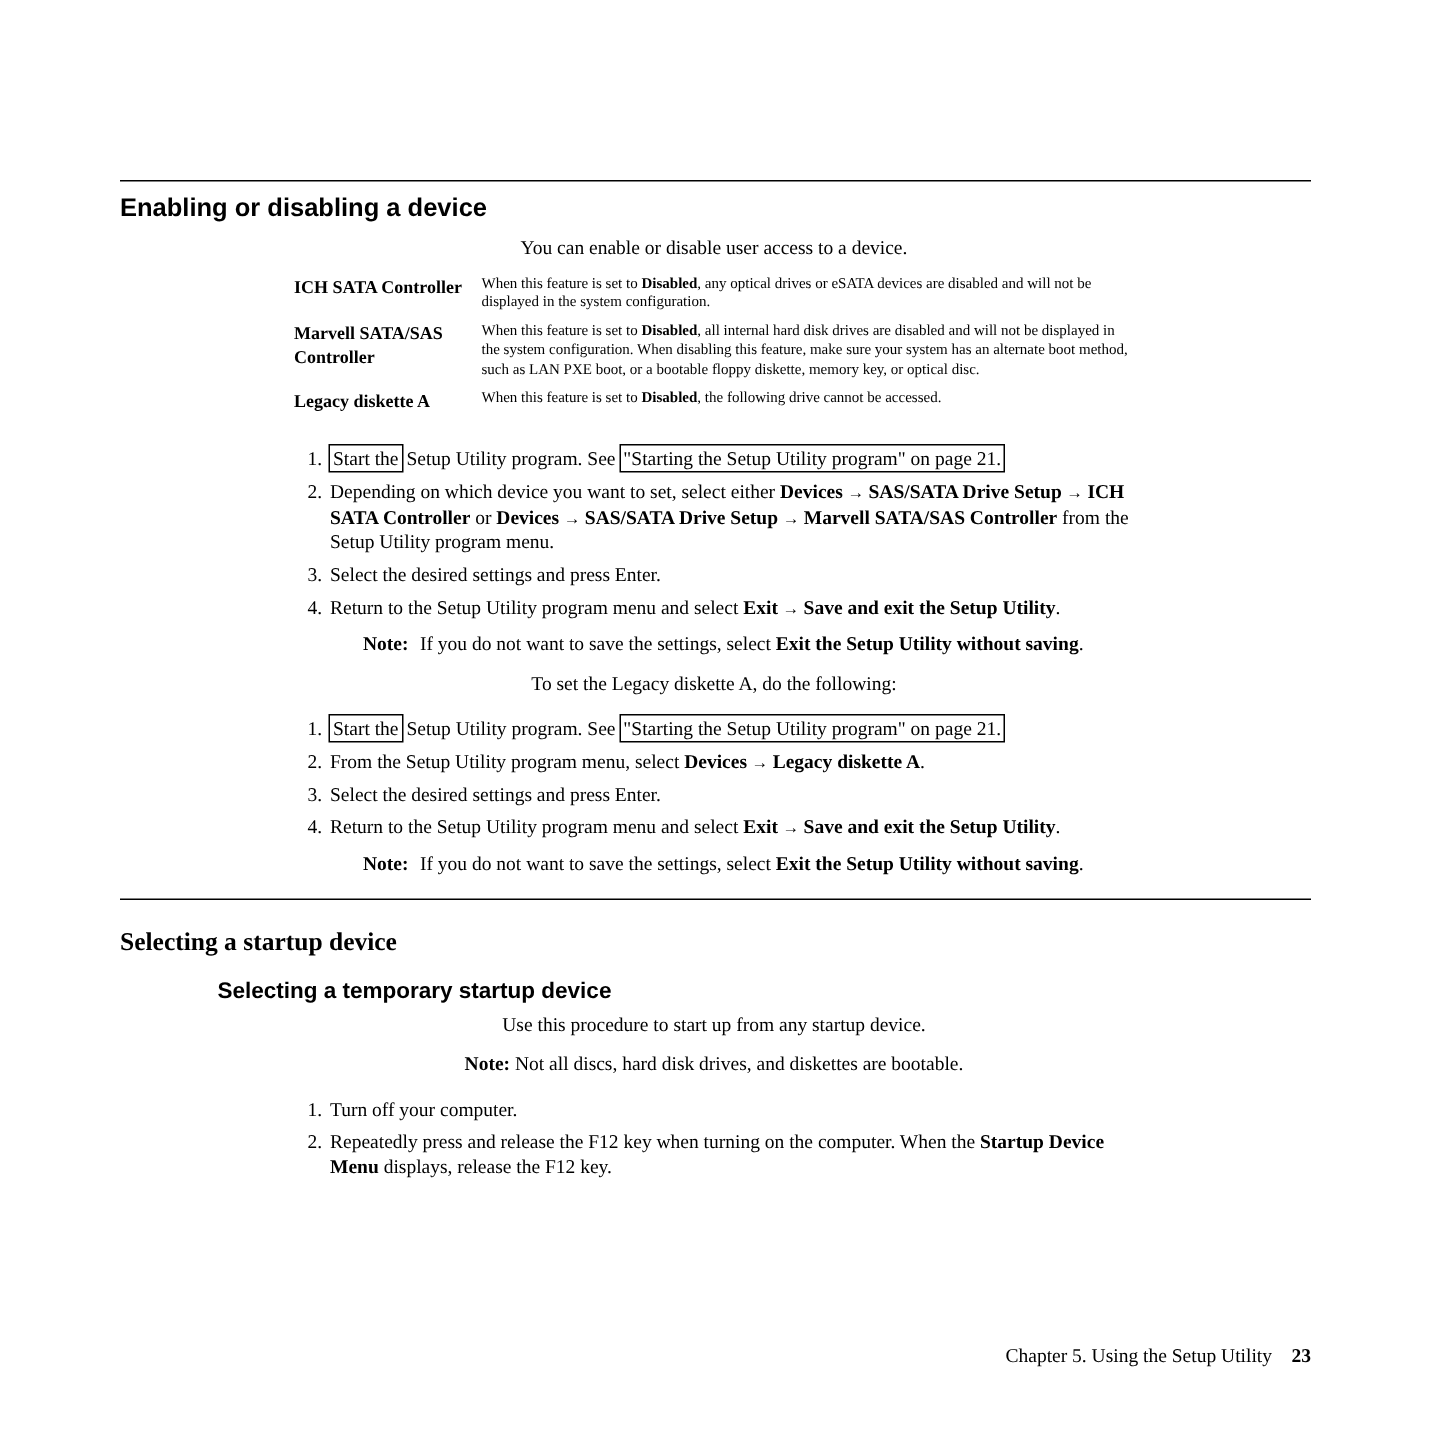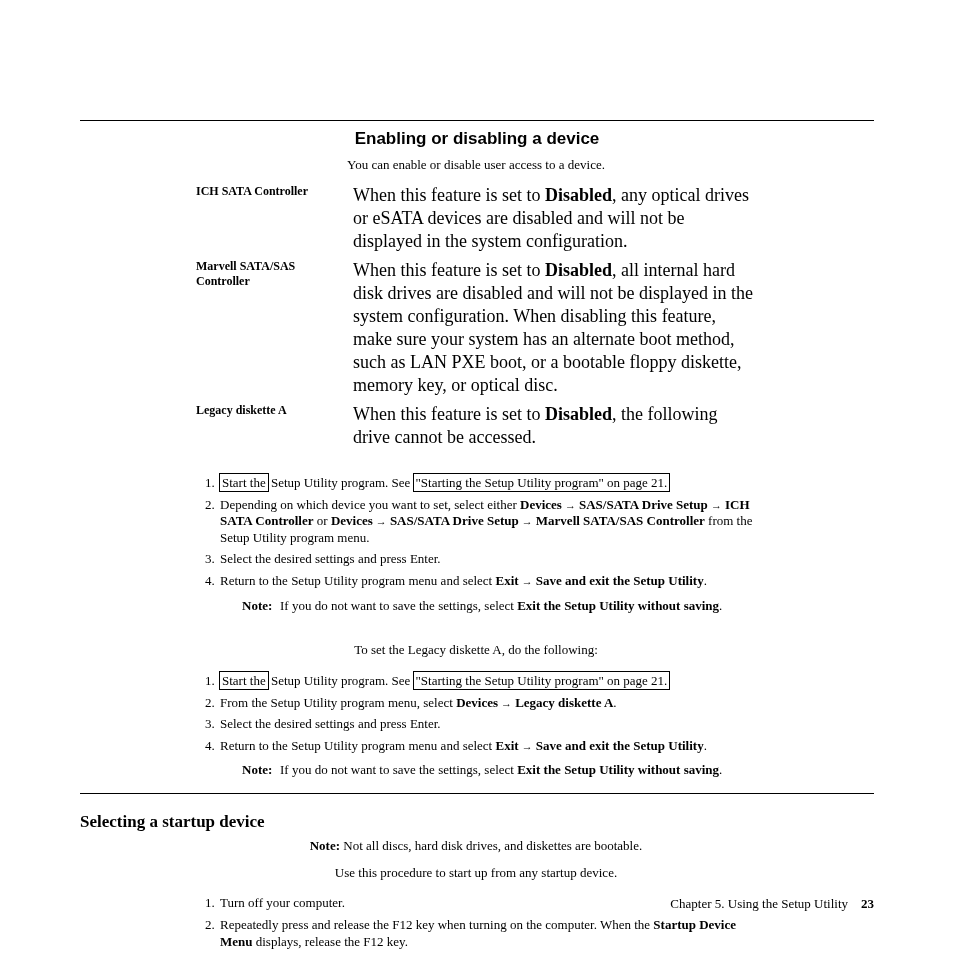--- a/index.html
+++ b/index.html
@@ -21,21 +21,20 @@
   .rule {
     border: none;
     border-top: 1px solid #000;
     margin: 0;
   }
   .h1a {
     font-family: Helvetica, Arial, sans-serif;
     font-weight: 700;
     font-size: 17px;
     margin: 8px 0 8px 0;
-    text-align: center;
   }
   .h1b {
     font-family: Liberation Serif, serif;
     font-weight: 700;
     font-size: 17px;
     margin: 18px 0 6px 0;
   }
   .h2 {
     font-family: Helvetica, Arial, sans-serif;
     font-weight: 700;
@@ -57,23 +56,22 @@
     grid-template-columns: 125px 1fr;
     column-gap: 0px;
     margin-bottom: 20px;
   }
   .def-term {
     font-weight: 700;
     font-size: 12px;
     padding-right: 4px;
   }
   .def-desc {
-    font-size: 18px;
+    font-size: 10px;
     margin-bottom: 6px;
-    margin-left: 32px;
   }
   .def-desc b { font-weight: 700; }
   ol.steps {
     margin: 14px 0 0 0;
     padding-left: 22px;
   }
   ol.steps > li {
     margin-bottom: 5px;
     padding-left: 2px;
   }
@@ -145,21 +143,21 @@
         <span>Return to the Setup Utility program menu and select </span><b>Exit</b><span class="arrow"> → </span><b> Save and exit the Setup Utility</b><span>.</span>
         <div class="note-block">
           <div class="note-label">Note:</div>
           <div class="note-text">
             <span>If you do not want to save the settings, select </span><b>Exit the Setup Utility without saving</b><span>.</span>
           </div>
         </div>
       </li>
     </ol>
 
-    <p class="intro" style="margin-top:28px">To set the Legacy diskette A, do the following:</p>
+    <p class="intro" style="margin-top:10px">To set the Legacy diskette A, do the following:</p>
 
     <ol class="steps">
       <li>
         <span class="linked">Start the</span><span> Setup Utility program. See </span><span class="linked">"Starting the Setup Utility program" on page 21.</span>
       </li>
       <li>
         <span>From the Setup Utility program menu, select </span><b>Devices</b><span class="arrow"> → </span><b> Legacy diskette A</b><span>.</span>
       </li>
       <li>Select the desired settings and press Enter.</li>
       <li>
@@ -170,25 +168,26 @@
             <span>If you do not want to save the settings, select </span><b>Exit the Setup Utility without saving</b><span>.</span>
           </div>
         </div>
       </li>
     </ol>
   </div>
 
   <hr class="rule" style="margin-top:14px">
   <div class="h1b">Selecting a startup device</div>
 
+  <div class="h2">Selecting a temporary startup device</div>
   <div class="body-col">
+    <p class="intro">Use this procedure to start up from any startup device.</p>
     <p class="intro">
       <b>Note:</b><span> Not all discs, hard disk drives, and diskettes are bootable.</span>
     </p>
-    <p class="intro">Use this procedure to start up from any startup device.</p>
     <ol class="steps">
       <li>Turn off your computer.</li>
       <li>
         <span>Repeatedly press and release the F12 key when turning on the computer. When the </span><b>Startup Device Menu</b><span> displays, release the F12 key.</span>
       </li>
     </ol>
   </div>
 
   <div class="footer">
     <span>Chapter 5. Using the Setup Utility</span>

